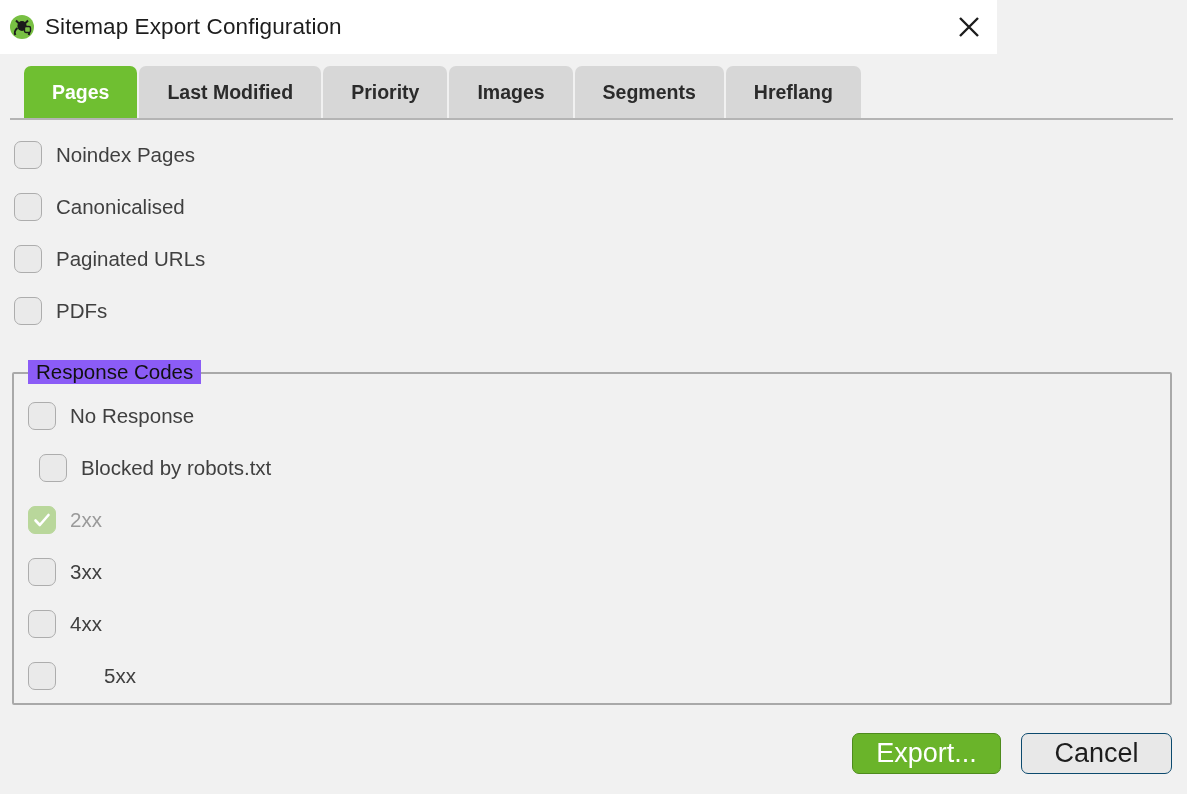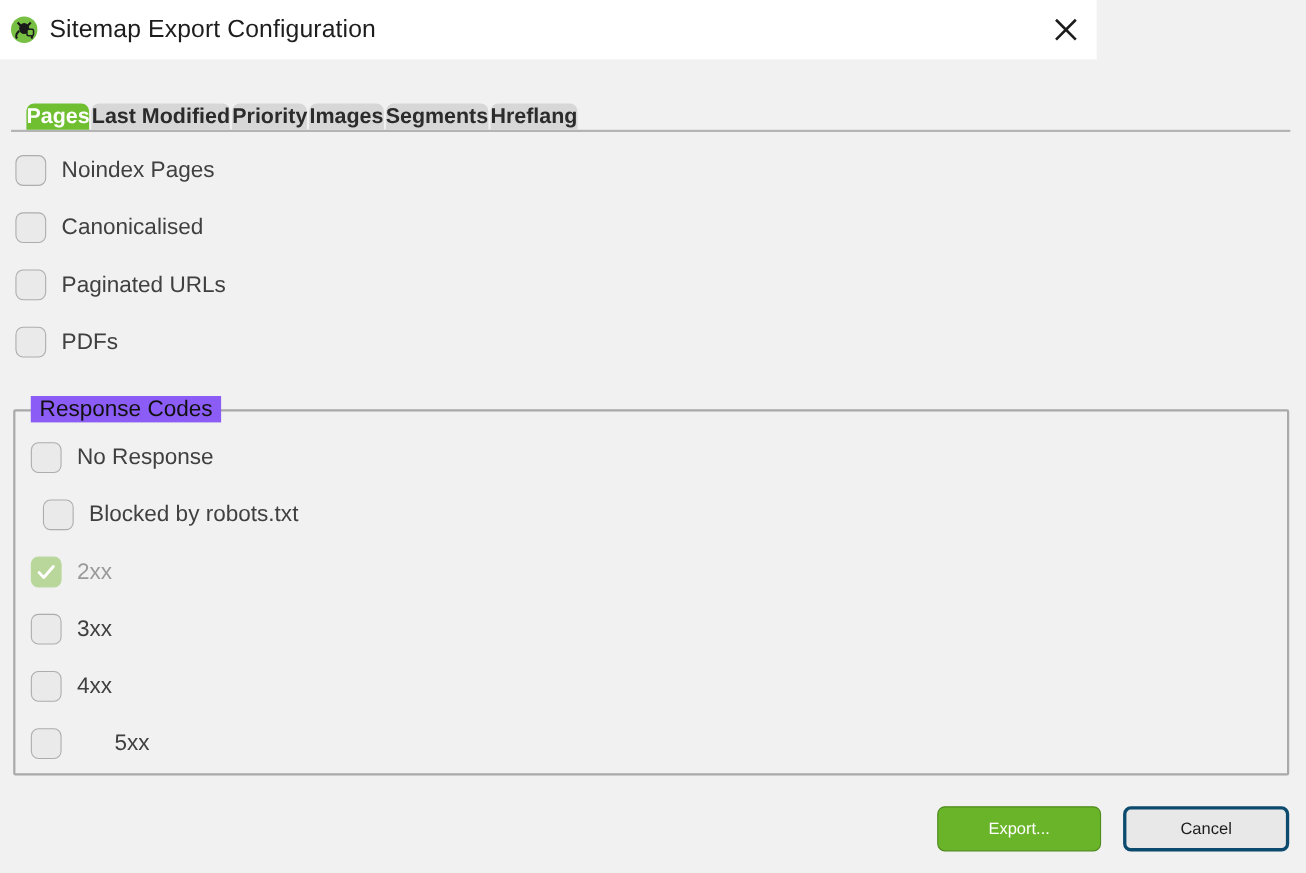--- a/index.html
+++ b/index.html
@@ -39,22 +39,22 @@
 
   
   .tabstrip {
     position: absolute; left: 10px; top: 78px;
     width: 1163px; height: 42px;
     border-bottom: 2px solid #b4b4b4;
     display: flex; align-items: flex-end;
     padding-left: 14px;
   }
   .tab {
-    height: 24px;
-    padding: 0 0;
+    height: 52px;
+    padding: 0 28px;
     display: flex; align-items: center; justify-content: center;
     background: #d7d7d7;
     color: #2b2b2b;
     font-size: 19.5px;
     font-weight: bold;
     border-top-left-radius: 7px;
     border-top-right-radius: 7px;
     margin-right: 2px;
     cursor: pointer;
     white-space: nowrap;
@@ -117,36 +117,36 @@
   
   .footer {
     position: absolute; left: 0; bottom: 0;
     width: 1187px; height: 84px;
   }
   .btn {
     position: absolute;
     height: 41px;
     display: flex; align-items: center; justify-content: center;
     border-radius: 7px;
-    font-size: 15px;
+    font-size: 27px;
     cursor: pointer;
     white-space: nowrap;
   }
   .btn-export {
     left: 852px; top: 733px;
     width: 149px;
     background: #6ab42a;
     border: 1px solid #4e8b1d;
     color: #ffffff;
   }
   .btn-cancel {
     left: 1021px; top: 733px;
     width: 151px;
     background: #e8e8e8;
-    border: 3px solid #0c4a6e;
+    border: 1px solid #0c4a6e;
     color: #1d1d1d;
   }
 </style>
 </head>
 <body>
 
 <div class="titlebar">
   <span class="app-icon">
     <svg width="26" height="26" viewBox="0 0 26 26">
       <circle cx="13" cy="13" r="12" fill="#78c043"></circle>

